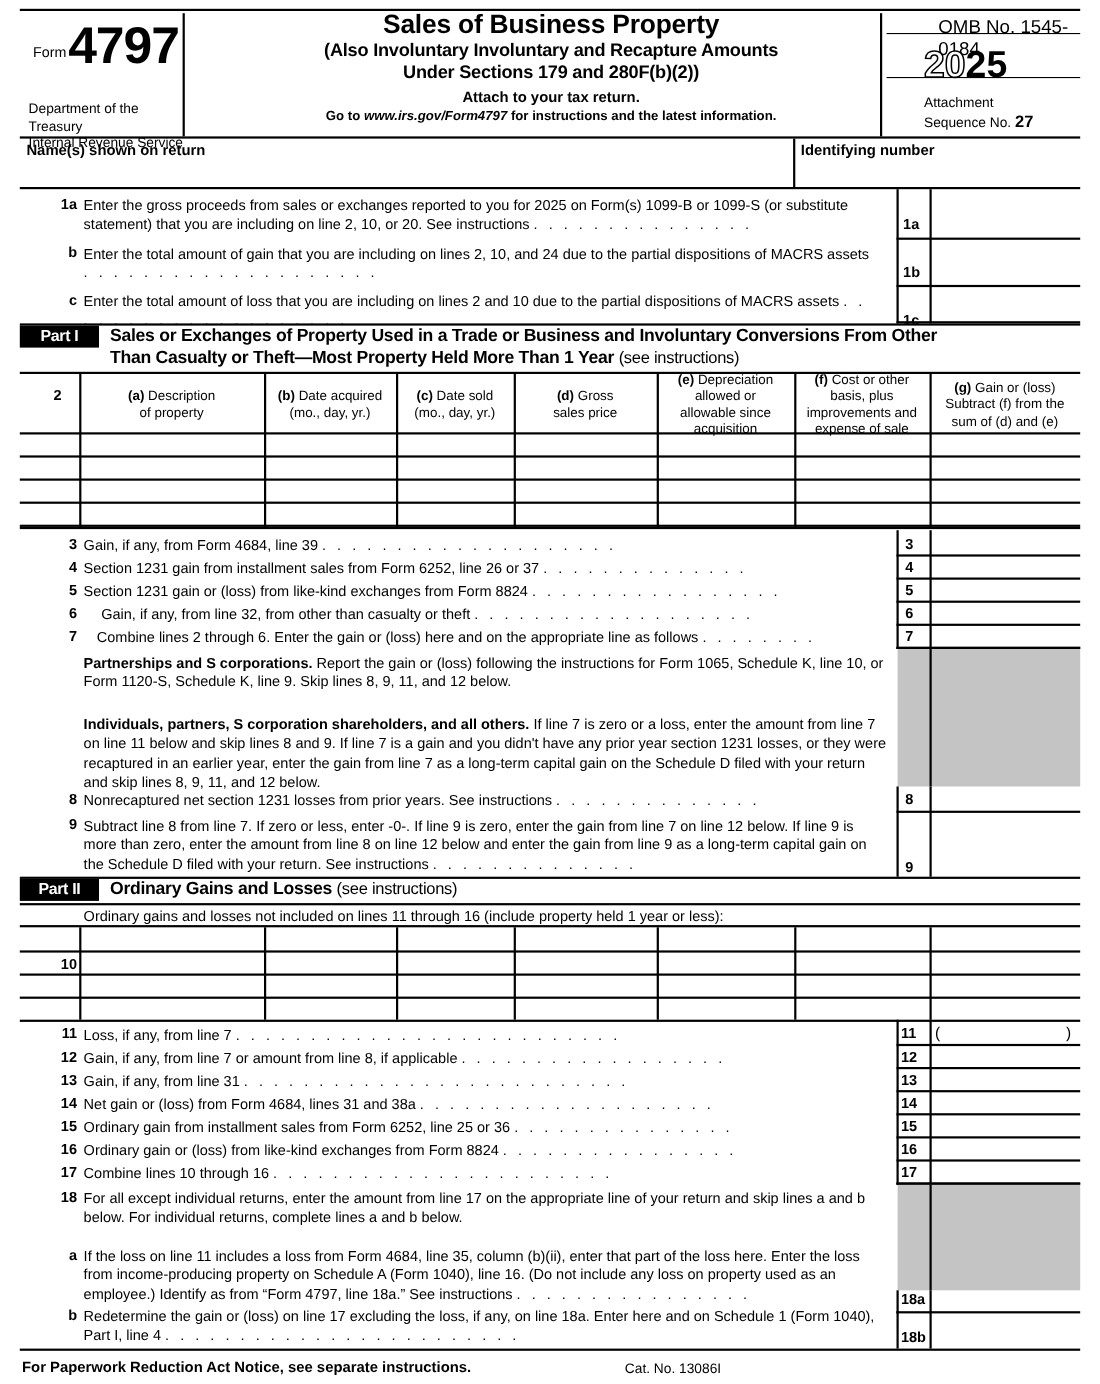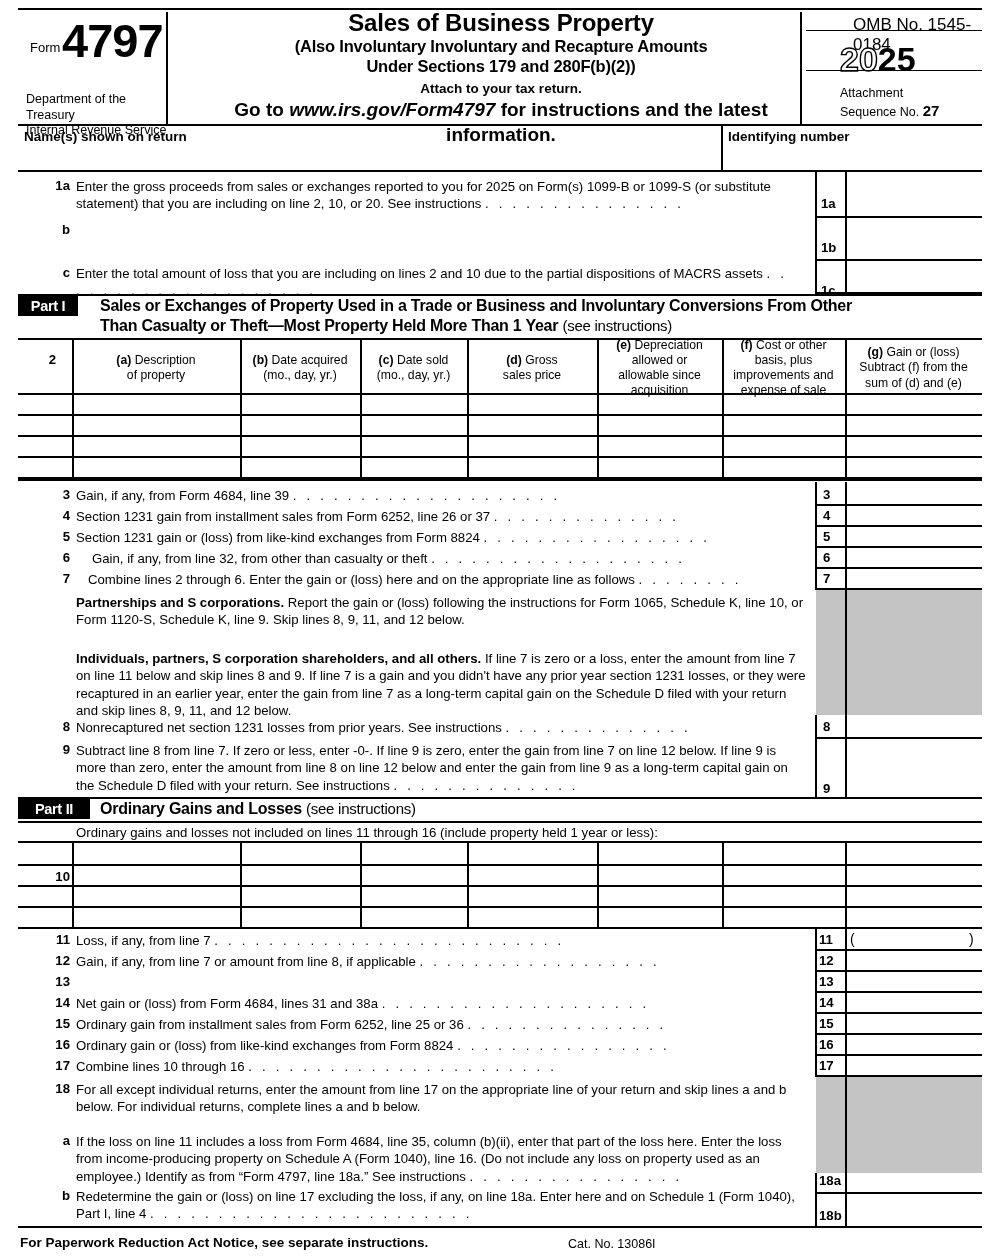--- a/index.html
+++ b/index.html
@@ -24,21 +24,21 @@
   
   .hdr{position:absolute;left:18px;top:10px;width:964px;height:112px;}
   .hdr-left{position:absolute;left:0;top:0;width:152px;height:112px;}
   .formword{position:absolute;left:12px;top:30px;font-size:13px;}
   .formnum{position:absolute;left:44px;top:7px;font-size:47px;font-weight:bold;letter-spacing:-1px;line-height:1;}
   .dept{position:absolute;left:8px;top:82px;font-size:12.5px;line-height:1.25;}
   .hdr-mid{position:absolute;left:168px;top:0;width:630px;text-align:center;}
   .t1{font-size:24px;font-weight:bold;line-height:1.12;letter-spacing:-0.2px;}
   .t2{font-size:16.5px;font-weight:bold;line-height:1.2;letter-spacing:-0.2px;}
   .t3{font-size:13.5px;font-weight:bold;margin-top:4px;line-height:1.3;}
-  .t4{font-size:19px;font-weight:bold;line-height:1.3;}
+  .t4{font-size:12px;font-weight:bold;line-height:1.3;}
   .t4 i{font-style:italic;}
   .hdr-right{position:absolute;left:812px;top:0;width:170px;height:112px;}
   .omb{position:absolute;left:10px;top:5px;font-size:17px;margin-left:13px;}
   .yearbox{position:absolute;left:10px;top:30px;}
   .yr-out{font-size:34px;font-weight:bold;color:#fff;-webkit-text-stroke:1.4px #000;letter-spacing:0px;}
   .yr-sol{font-size:34px;font-weight:bold;letter-spacing:0px;}
   .attach{position:absolute;left:10px;top:76px;font-size:12.5px;line-height:1.25;}
   .attach b{font-size:15px;font-weight:bold;}
 
   
@@ -100,31 +100,32 @@
     <div class="vr" style="left:721px;top:126px;width:1.5px;height:44px;"></div>
     <div class="hr" style="left:18px;top:170px;width:964px;height:2px;"></div>
     <div style="position:absolute;left:20px;top:145px;width:698px;height:23px;"></div>
     <div style="position:absolute;left:726px;top:145px;width:254px;height:23px;"></div>
     <div class="lnum" style="left:40px;top:178px;width:30px;text-align:right;">1a</div>
     <div class="ltxt" style="left:76px;top:178px;width:716px;">Enter the gross proceeds from sales or exchanges reported to you for 2025 on Form(s) 1099-B or 1099-S (or substitute statement) that you are including on line 2, 10, or 20. See instructions <span class="leader">. . . . . . . . . . . . . . . </span></div>
     <div class="boxnum" style="left:821px;top:196px;width:26px;">1a</div>
     <div style="position:absolute;left:847px;top:177px;width:131px;height:37px;"></div>
     <div class="hr" style="left:815px;top:216px;width:167px;height:1.5px;"></div>
     <div class="lnum" style="left:40px;top:222px;width:30px;text-align:right;">b</div>
+    <div class="ltxt" style="left:76px;top:222px;width:716px;">Enter the total amount of gain that you are including on lines 2, 10, and 24 due to the partial dispositions of MACRS assets <span class="leader">. . . . . . . . . . . . . . . . . . . . </span></div>
     <div class="boxnum" style="left:821px;top:240px;width:26px;">1b</div>
     <div style="position:absolute;left:847px;top:221px;width:131px;height:36px;"></div>
     <div class="hr" style="left:815px;top:259px;width:167px;height:1.5px;"></div>
     <div class="lnum" style="left:40px;top:265px;width:30px;text-align:right;">c</div>
     <div class="ltxt" style="left:76px;top:265px;width:716px;">Enter the total amount of loss that you are including on lines 2 and 10 due to the partial dispositions of MACRS assets <span class="leader">. . . . . . . . . . . . . . . . . . . . </span></div>
     <div class="boxnum" style="left:821px;top:283px;width:26px;">1c</div>
     <div style="position:absolute;left:847px;top:264px;width:131px;height:26px;"></div>
     <div class="hr" style="left:815px;top:292px;width:167px;height:1.5px;"></div>
     <div class="vr" style="left:815px;top:172px;width:1.5px;height:122px;"></div>
     <div class="vr" style="left:845px;top:172px;width:1.5px;height:122px;"></div>
-    <div class="partbar" style="left:18px;top:296px;width:60px;height:20px;">Part I</div>
+    <div class="partbar" style="left:18px;top:296px;width:72px;height:20px;">Part I</div>
     <div class="parttitle" style="left:100px;top:296px;width:880px;">Sales or Exchanges of Property Used in a Trade or Business and Involuntary Conversions From Other<br>Than Casualty or Theft—Most Property Held More Than 1 Year <span class="reg">(see instructions)</span></div>
     <div class="hr" style="left:18px;top:294px;width:964px;height:2px;"></div>
     <div class="hr" style="left:18px;top:338px;width:964px;height:2px;"></div>
     <div class="lnum" style="left:34px;top:352px;width:22px;">2</div>
     <div class="colh" style="left:74px;top:352.5px;width:164px;"><b>(a)</b> Description<br>of property</div>
     <div class="colh" style="left:242px;top:352.5px;width:116px;"><b>(b)</b> Date acquired<br>(mo., day, yr.)</div>
     <div class="colh" style="left:362px;top:352.5px;width:103px;"><b>(c)</b> Date sold<br>(mo., day, yr.)</div>
     <div class="colh" style="left:469px;top:352.5px;width:126px;"><b>(d)</b> Gross<br>sales price</div>
     <div class="colh" style="left:599px;top:337.5px;width:121px;"><b>(e)</b> Depreciation<br>allowed or<br>allowable since<br>acquisition</div>
     <div class="colh" style="left:724px;top:337.5px;width:119px;"><b>(f)</b> Cost or other<br>basis, plus<br>improvements and<br>expense of sale</div>
@@ -275,20 +276,21 @@
     <div class="paren" style="left:850px;top:931px;">(</div>
     <div class="paren" style="left:969px;top:931px;">)</div>
     <div style="position:absolute;left:861px;top:931px;width:103px;height:16px;"></div>
     <div class="hr" style="left:815px;top:949px;width:167px;height:1.5px;"></div>
     <div class="lnum" style="left:40px;top:953px;width:30px;text-align:right;">12</div>
     <div class="ltxt" style="left:76px;top:953px;width:716px;">Gain, if any, from line 7 or amount from line 8, if applicable <span class="leader">. . . . . . . . . . . . . . . . . . </span></div>
     <div class="boxnum" style="left:819px;top:953px;width:30px;">12</div>
     <div style="position:absolute;left:847px;top:952px;width:131px;height:16px;"></div>
     <div class="hr" style="left:815px;top:970px;width:167px;height:1.5px;"></div>
     <div class="lnum" style="left:40px;top:974px;width:30px;text-align:right;">13</div>
+    <div class="ltxt" style="left:76px;top:974px;width:716px;">Gain, if any, from line 31 <span class="leader">. . . . . . . . . . . . . . . . . . . . . . . . . . </span></div>
     <div class="boxnum" style="left:819px;top:974px;width:30px;">13</div>
     <div style="position:absolute;left:847px;top:973px;width:131px;height:16px;"></div>
     <div class="hr" style="left:815px;top:991px;width:167px;height:1.5px;"></div>
     <div class="lnum" style="left:40px;top:995px;width:30px;text-align:right;">14</div>
     <div class="ltxt" style="left:76px;top:995px;width:716px;">Net gain or (loss) from Form 4684, lines 31 and 38a <span class="leader">. . . . . . . . . . . . . . . . . . . . </span></div>
     <div class="boxnum" style="left:819px;top:995px;width:30px;">14</div>
     <div style="position:absolute;left:847px;top:994px;width:131px;height:16px;"></div>
     <div class="hr" style="left:815px;top:1012px;width:167px;height:1.5px;"></div>
     <div class="lnum" style="left:40px;top:1016px;width:30px;text-align:right;">15</div>
     <div class="ltxt" style="left:76px;top:1016px;width:716px;">Ordinary gain from installment sales from Form 6252, line 25 or 36 <span class="leader">. . . . . . . . . . . . . . . </span></div>

